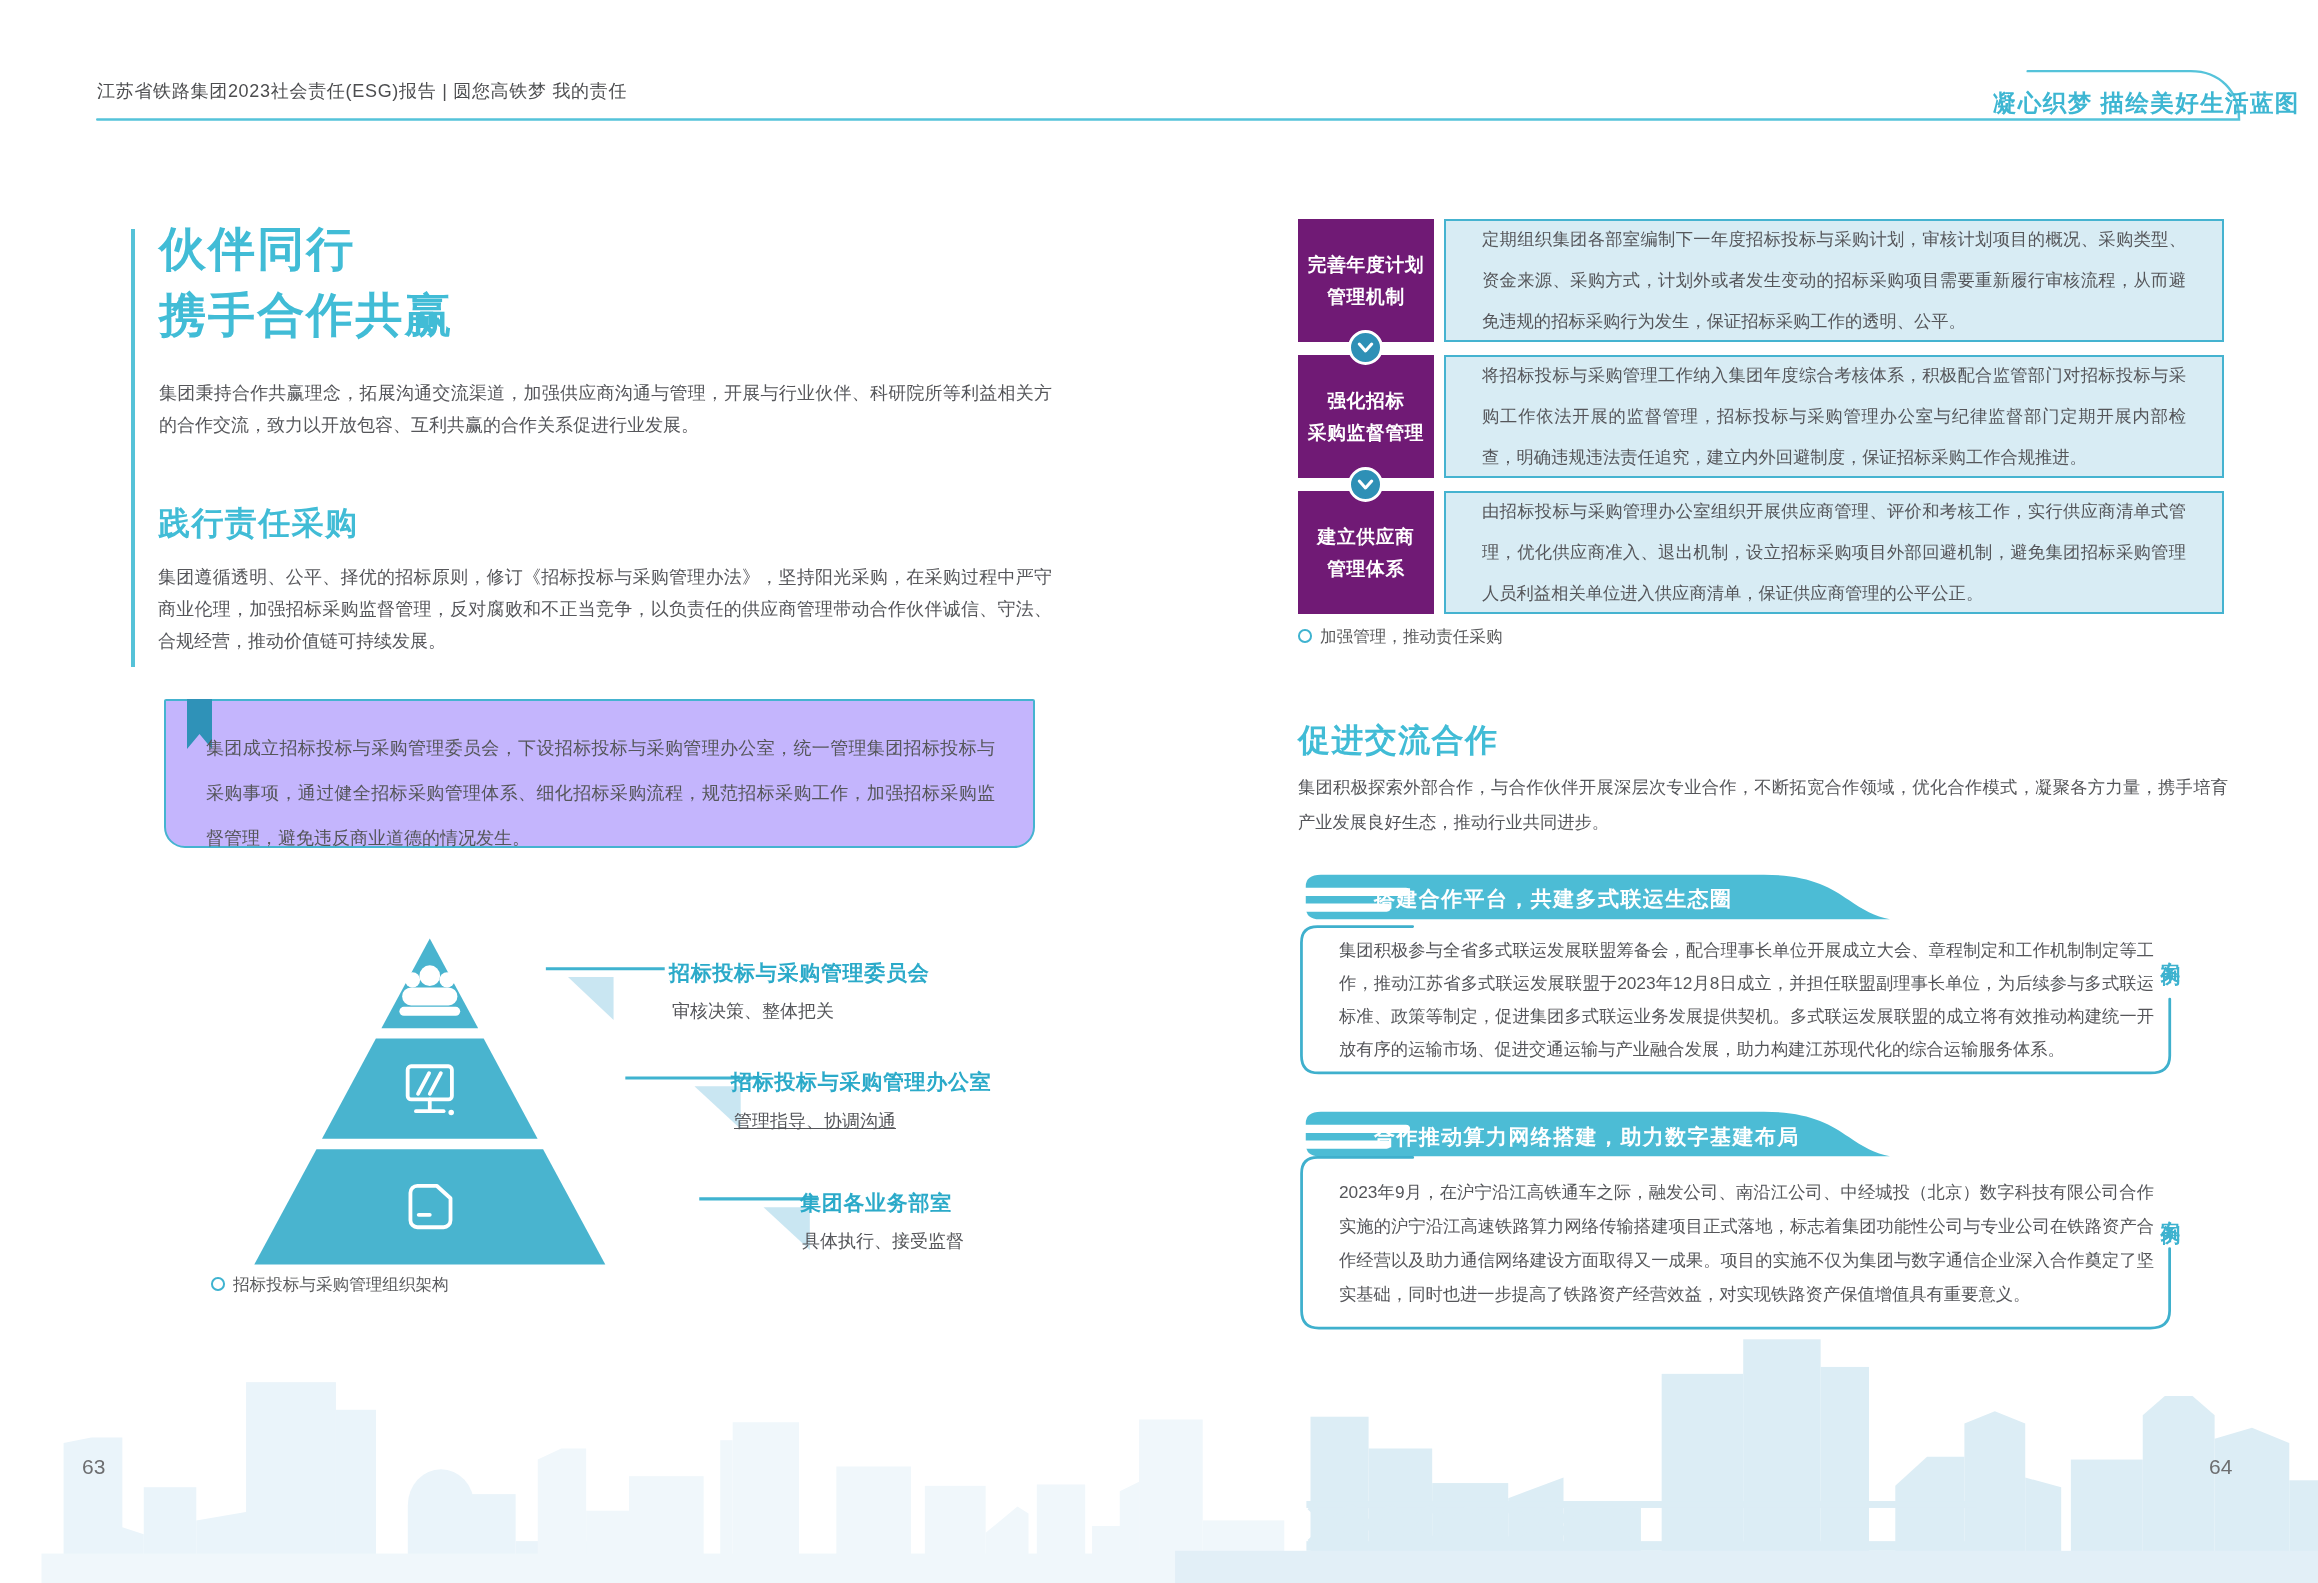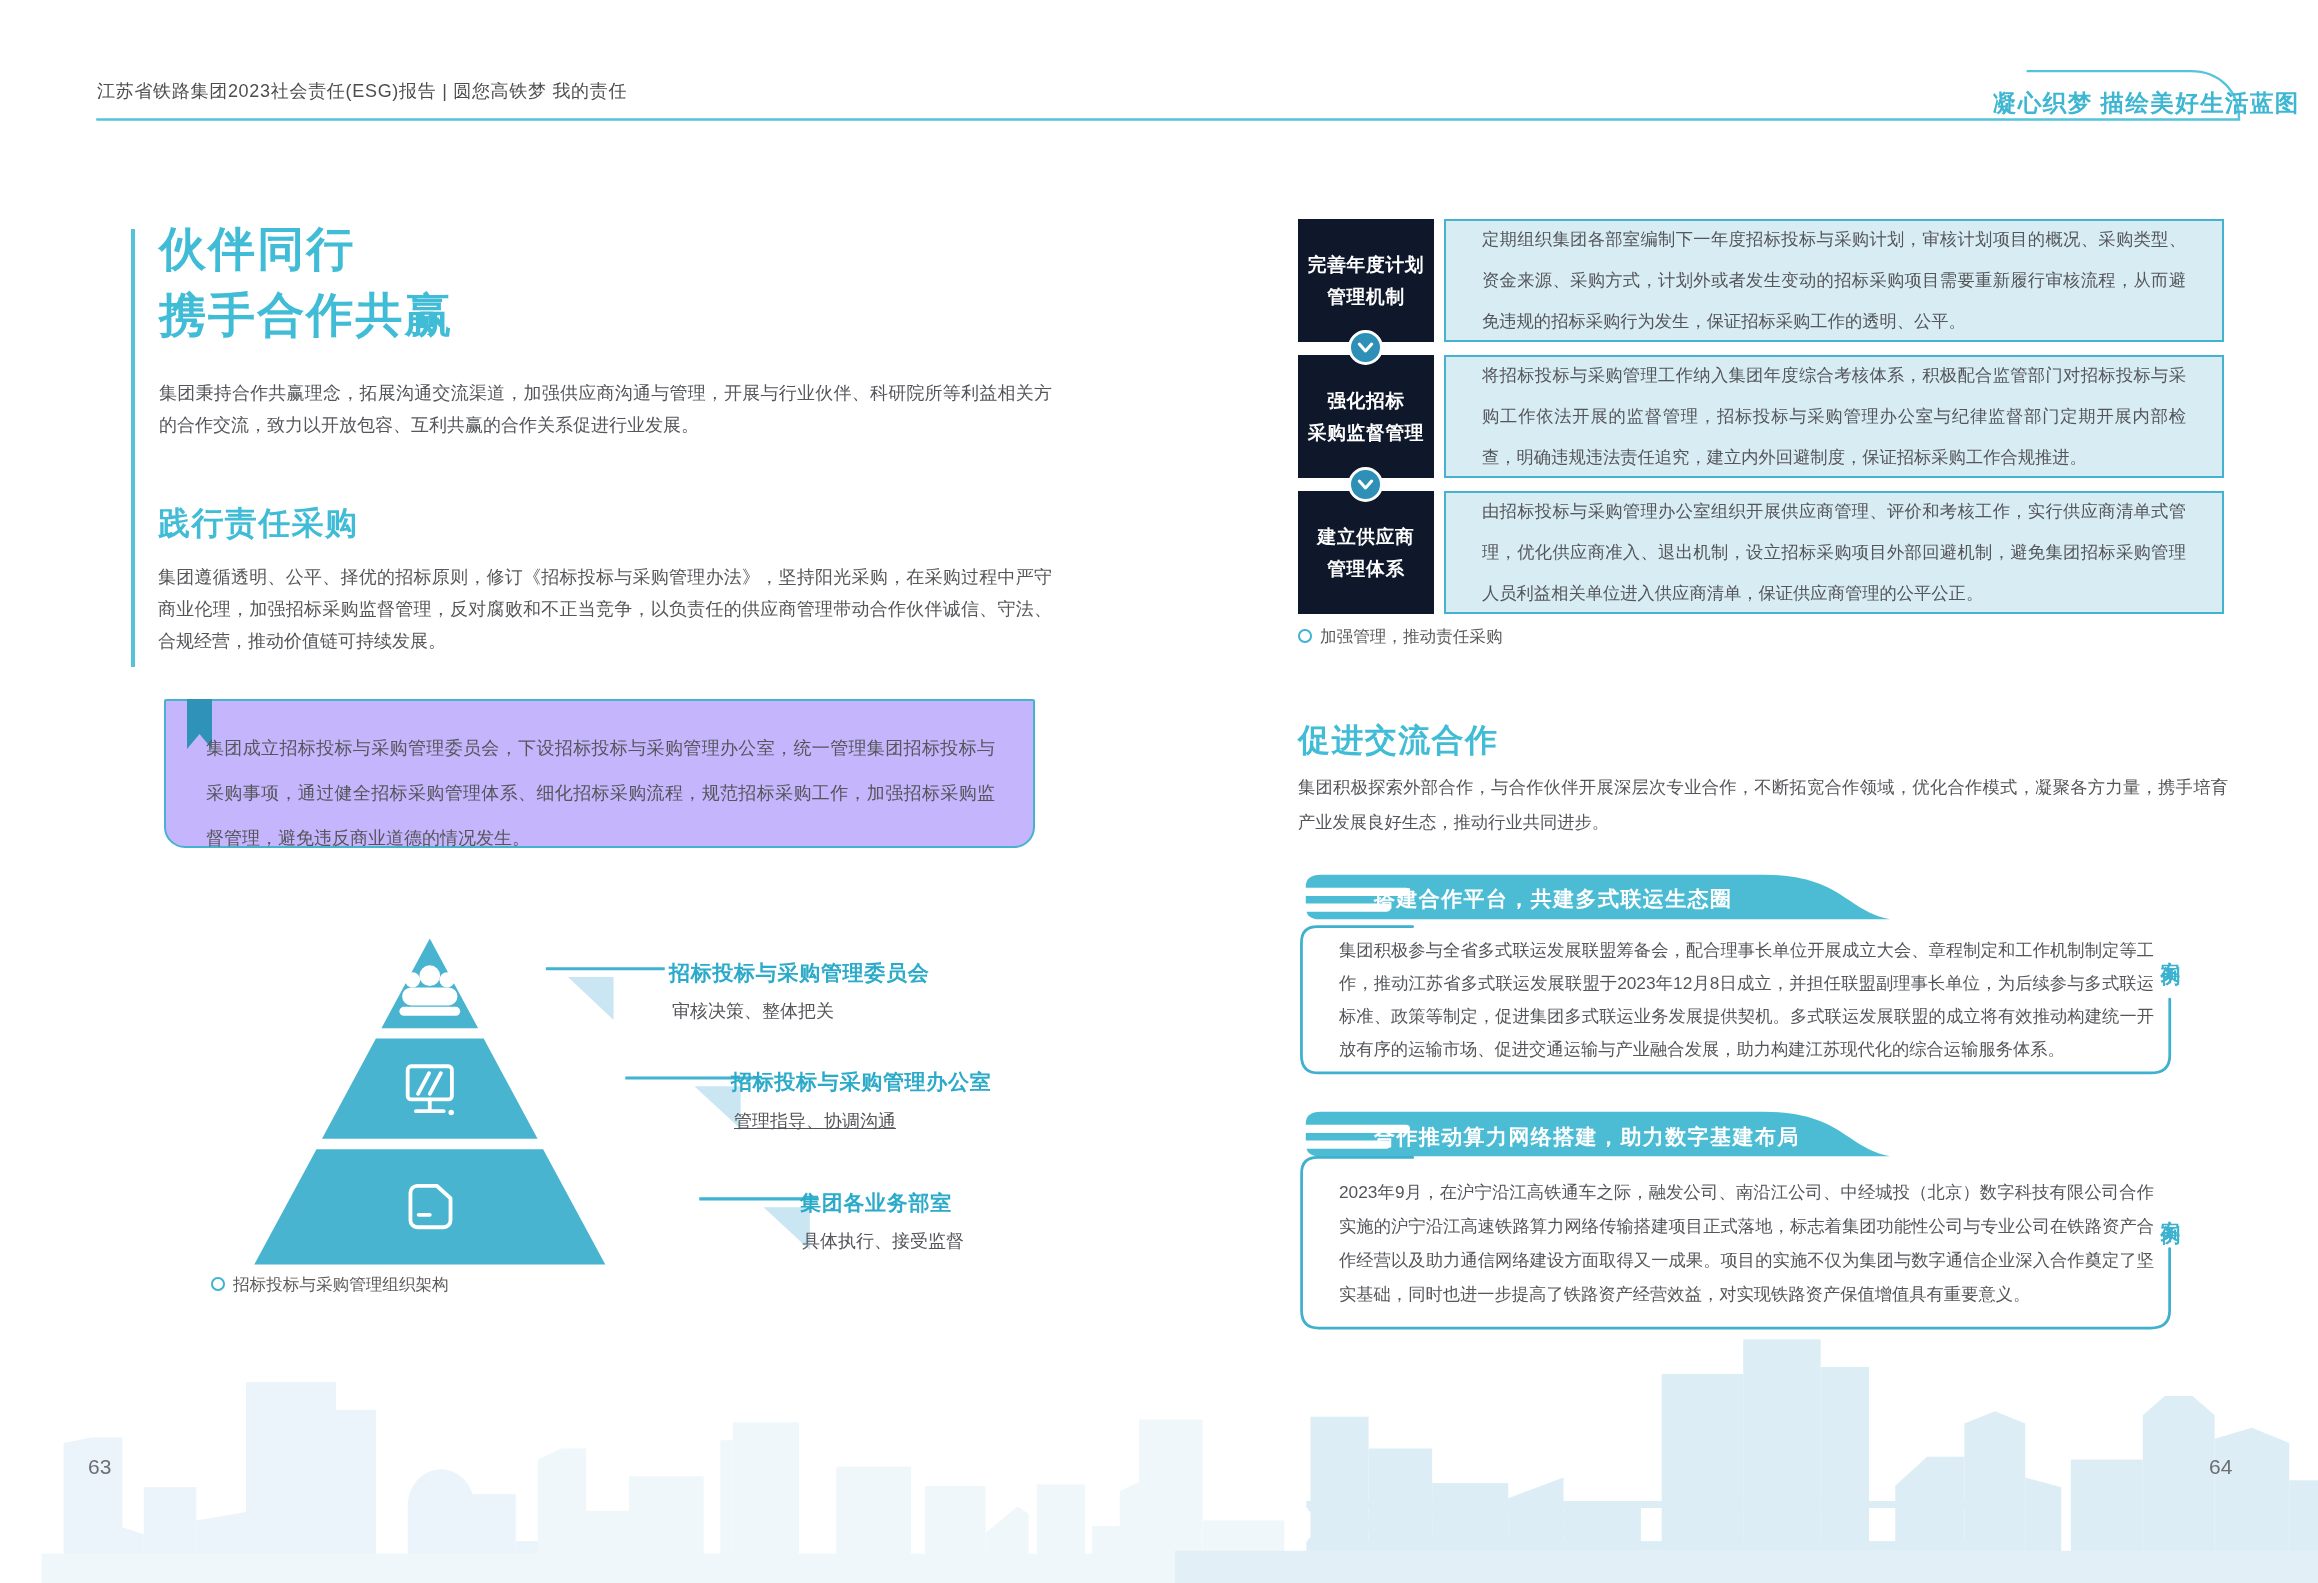--- a/index.html
+++ b/index.html
@@ -30,21 +30,21 @@
   
   .tier-title{font-size:21px;font-weight:bold;color:#2baac9;letter-spacing:0.7px;}
   .tier-desc{font-size:18px;color:#55565a;}
   .caption{font-size:16.6px;color:#5a5b5d;}
   .dot{display:inline-block;width:9.7px;height:9.7px;border:2.1px solid #3fb3d0;border-radius:50%;
        margin-right:8.3px;vertical-align:-0.7px;}
 
   .pagenum{font-size:21px;color:#6d6e70;}
 
   
-  .step-label{left:1298px;width:136px;height:123px;background:#0f172a;color:#fff;font-size:18.7px;font-weight:bold;
+  .step-label{left:1298px;width:136px;height:123px;background:#701a75;color:#fff;font-size:18.7px;font-weight:bold;
               line-height:32px;text-align:center;display:flex;flex-direction:column;justify-content:center;letter-spacing:0.7px;}
   .step-box{left:1444px;width:780px;height:123px;background:#d8ecf4;border:2.1px solid #45b3d0;box-sizing:border-box;
             display:flex;align-items:center;padding:0 36px;}
   .step-box p{margin:0;font-size:17.3px;line-height:41px;color:#55565a;text-align:justify;}
   .chev-circle{width:29px;height:29px;border-radius:50%;background:#2e90b6;border:3.5px solid #ffffff;box-sizing:content-box;}
 
   .sec2-title{left:1298px;top:719px;}
   .sec2-body{left:1298px;top:770px;width:930px;font-size:17.3px;line-height:35px;}
 
   .banner-text{font-size:21px;font-weight:bold;color:#ffffff;letter-spacing:1.4px;}
@@ -177,21 +177,21 @@
   </svg>
   <div class="abs tier-title" style="left:669px;top:959px;">招标投标与采购管理委员会</div>
   <div class="abs tier-desc" style="left:672px;top:999px;">审核决策、整体把关</div>
   <div class="abs tier-title" style="left:731px;top:1068px;">招标投标与采购管理办公室</div>
   <div class="abs tier-desc" style="left:734px;top:1109px;text-decoration:underline;">管理指导、协调沟通</div>
   <div class="abs tier-title" style="left:800px;top:1189px;">集团各业务部室</div>
   <div class="abs tier-desc" style="left:802px;top:1229px;">具体执行、接受监督</div>
   <div class="abs caption" style="left:211px;top:1274px;">
     <span class="dot"></span><span>招标投标与采购管理组织架构</span>
   </div>
-  <div class="abs pagenum" style="left:88px;top:1455px;">63</div>
+  <div class="abs pagenum" style="left:82px;top:1455px;">63</div>
 
   <div class="abs step-label" style="top:219px;">
     <span>完善年度计划</span>
     <span>管理机制</span>
   </div>
   <div class="abs step-box" style="top:219px;">
     <p>定期组织集团各部室编制下一年度招标投标与采购计划，审核计划项目的概况、采购类型、资金来源、采购方式，计划外或者发生变动的招标采购项目需要重新履行审核流程，从而避免违规的招标采购行为发生，保证招标采购工作的透明、公平。</p>
   </div>
 
   <div class="abs step-label" style="top:355px;">

